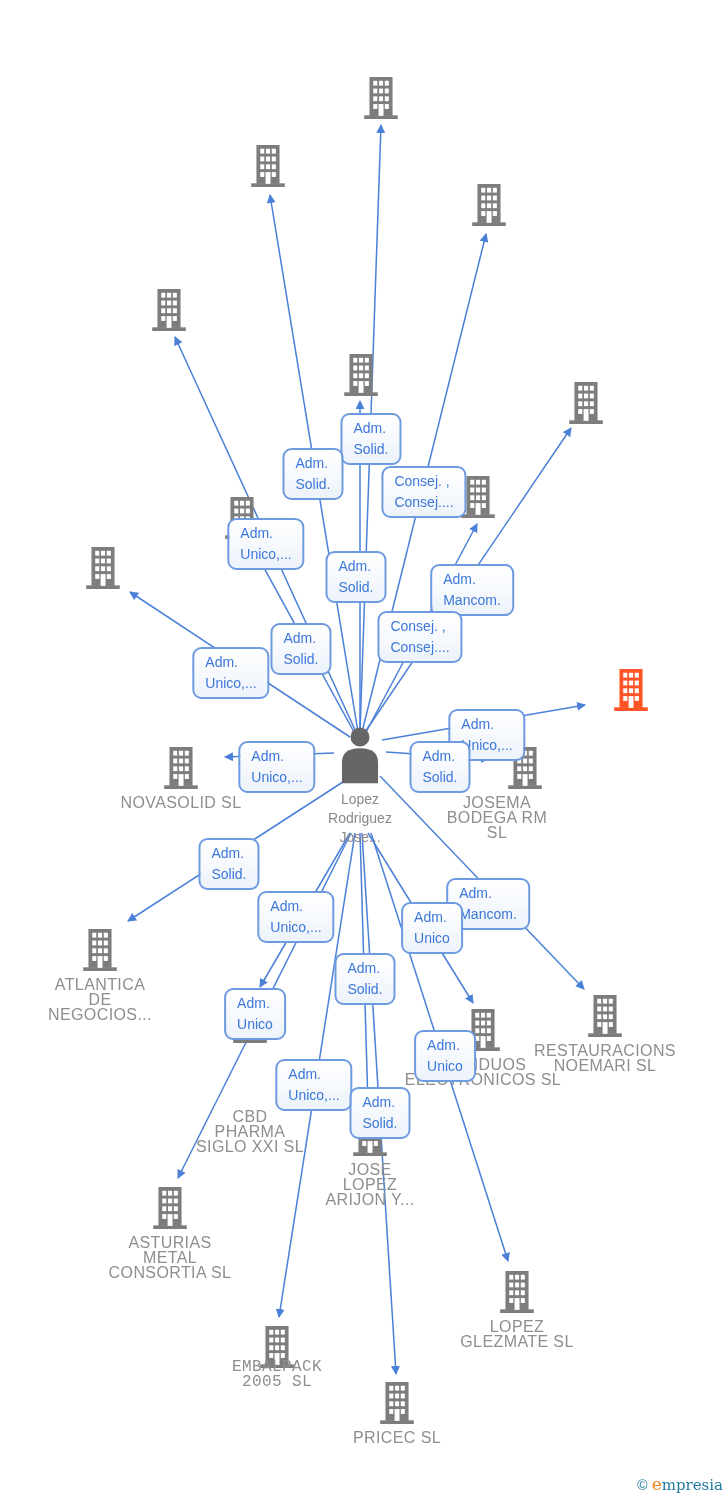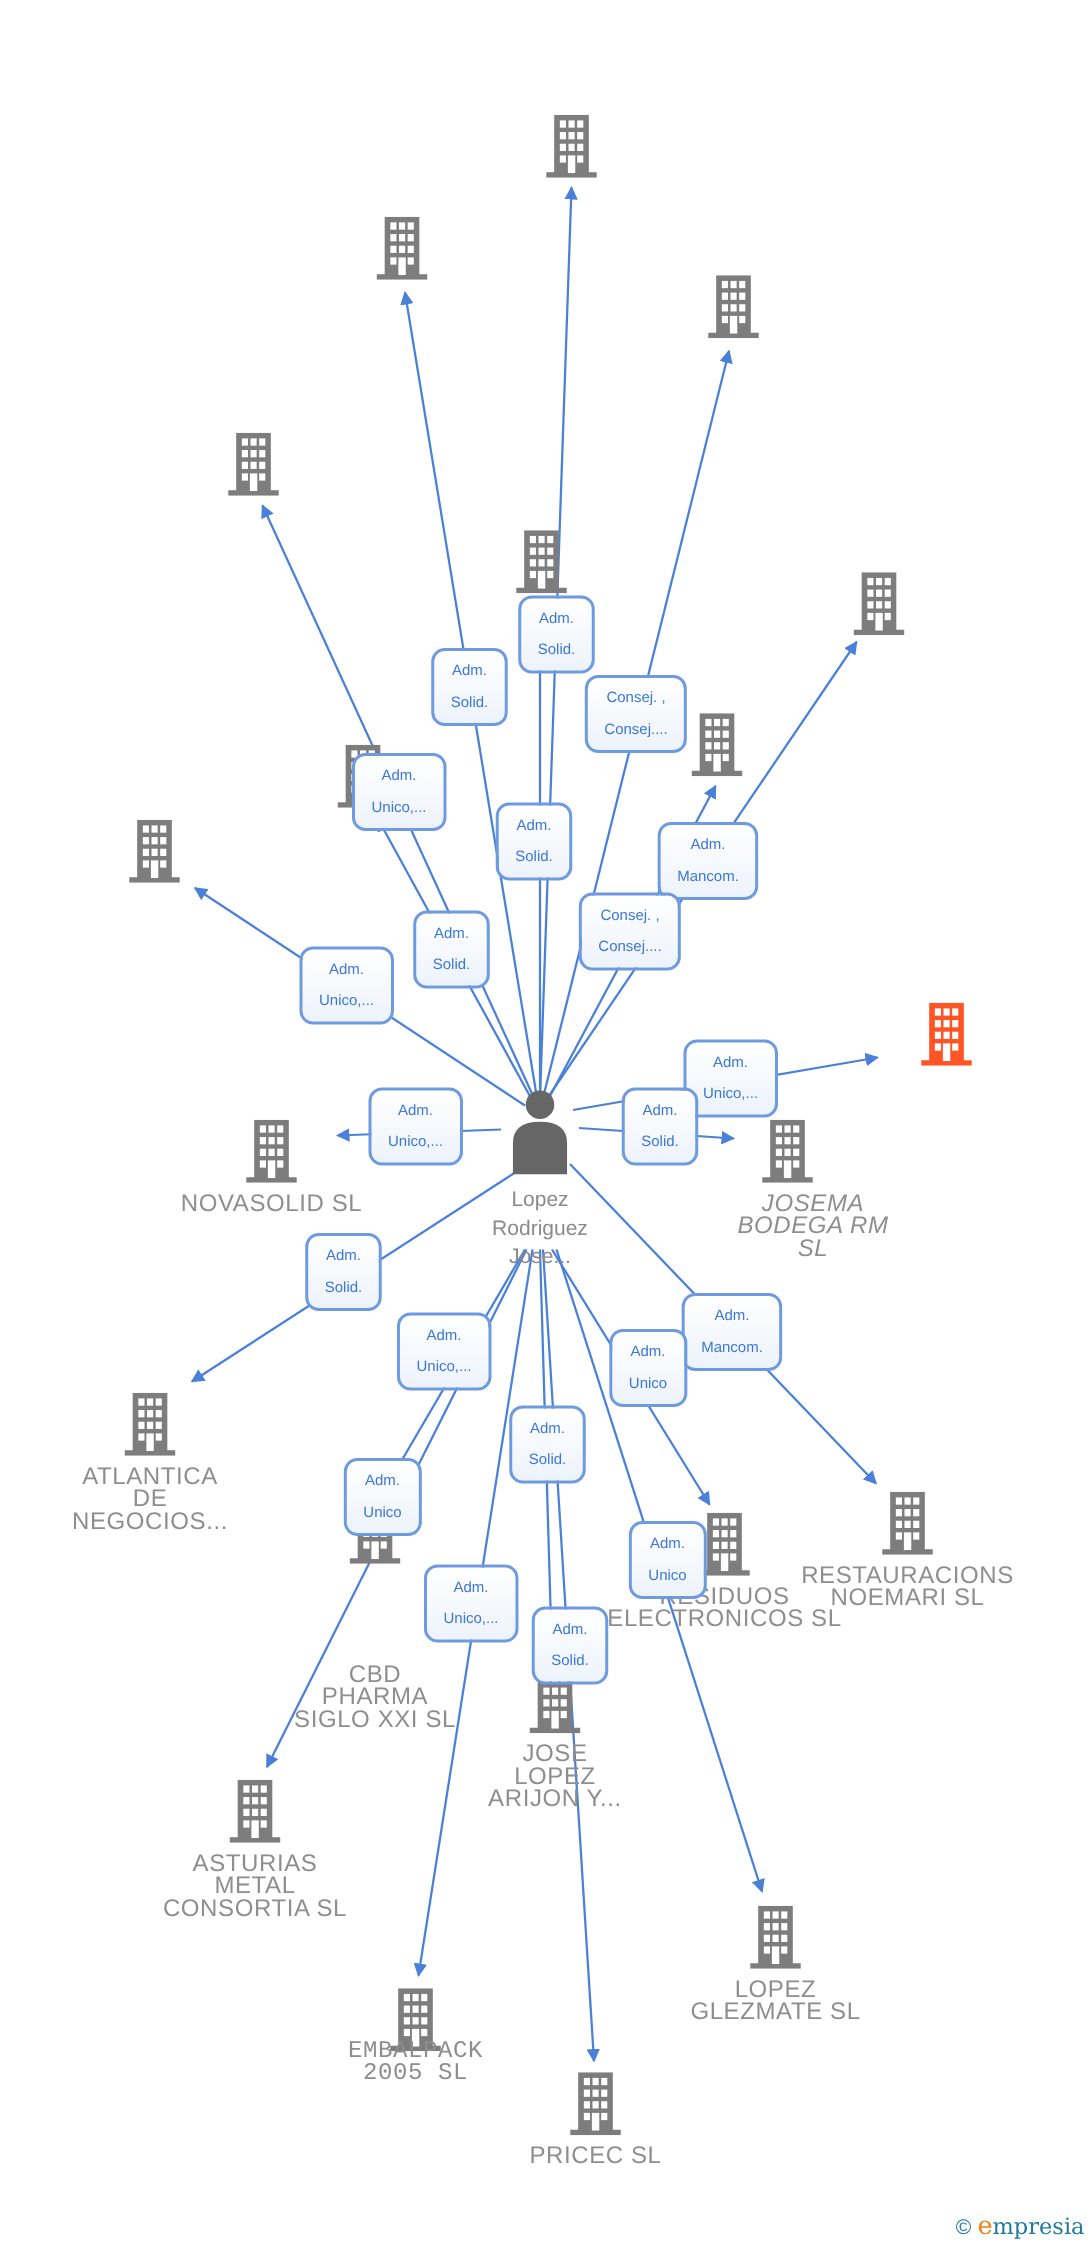--- a/index.html
+++ b/index.html
@@ -12,22 +12,22 @@
   .company-label{position:absolute;transform:translateX(-50%);text-align:center;
          font-size:16px;line-height:15px;letter-spacing:.4px;color:#8e8e8e;
          white-space:pre-line;width:190px;}
   .person-node{position:absolute;}
   .person-icon{position:absolute;transform:translate(-50%,-50%);color:#666;}
   .person-label{position:absolute;transform:translateX(-50%);text-align:center;
          font-size:14px;line-height:19px;color:#8a8a8a;white-space:pre-line;width:160px;}
   .edge-label{position:absolute;transform:translate(-50%,-50%);
          background:linear-gradient(#ffffff,#edf3fb);
          border:2px solid #6e9bdf;border-radius:9px;padding:3px 11px;
-         font-size:10px;line-height:21px;color:#3c78d8;text-align:center;
-         white-space:pre-line;cursor:pointer;}
+         font-size:14px;line-height:21px;color:#3c78d8;text-align:left;
+         white-space:pre-line;cursor:pointer;margin-top:16px;}
   #watermark{position:absolute;right:5px;bottom:6px;font-size:15px;cursor:pointer;}
   #wm-copy{color:#1f7a9e;font-size:14px;}
   #wm-brand{font-family:"DejaVu Serif",serif;}
   #wm-e{color:#f08019;font-size:17px;}
   #wm-rest{color:#1f7a9e;}
 </style>
 </head>
 <body>
 
 <div id="stage">
@@ -344,21 +344,21 @@
               <rect x="20.6" y="11" width="3.9" height="4.6"></rect>
       <rect x="9.6" y="18.4" width="3.9" height="4.6"></rect>
               <rect x="15.1" y="18.4" width="3.9" height="4.6"></rect>
               <rect x="20.6" y="18.4" width="3.9" height="4.6"></rect>
       <rect x="9.6" y="25.8" width="3.9" height="4.6"></rect>
               <rect x="20.6" y="25.8" width="3.9" height="4.6"></rect>
       <rect x="14.7" y="25.8" width="4.7" height="11.2"></rect>
     </g>
   </svg>
 </span>
-        <div class="company-label" style="left: 542px; top: 795px; font-style: italic;">JOSEMA
+        <div class="company-label" style="left: 497px; top: 795px;">JOSEMA
 BODEGA RM
 SL</div>
       </div>
       <div class="company-node">
         <span class="building-icon" style="left: 100px; top: 952px;">
   <svg width="36" height="42" viewBox="0 0 34 40">
     <g fill="currentColor">
       <rect x="1" y="36.5" width="32" height="3.5"></rect>
       <rect x="6" y="0" width="22" height="37"></rect>
     </g>

